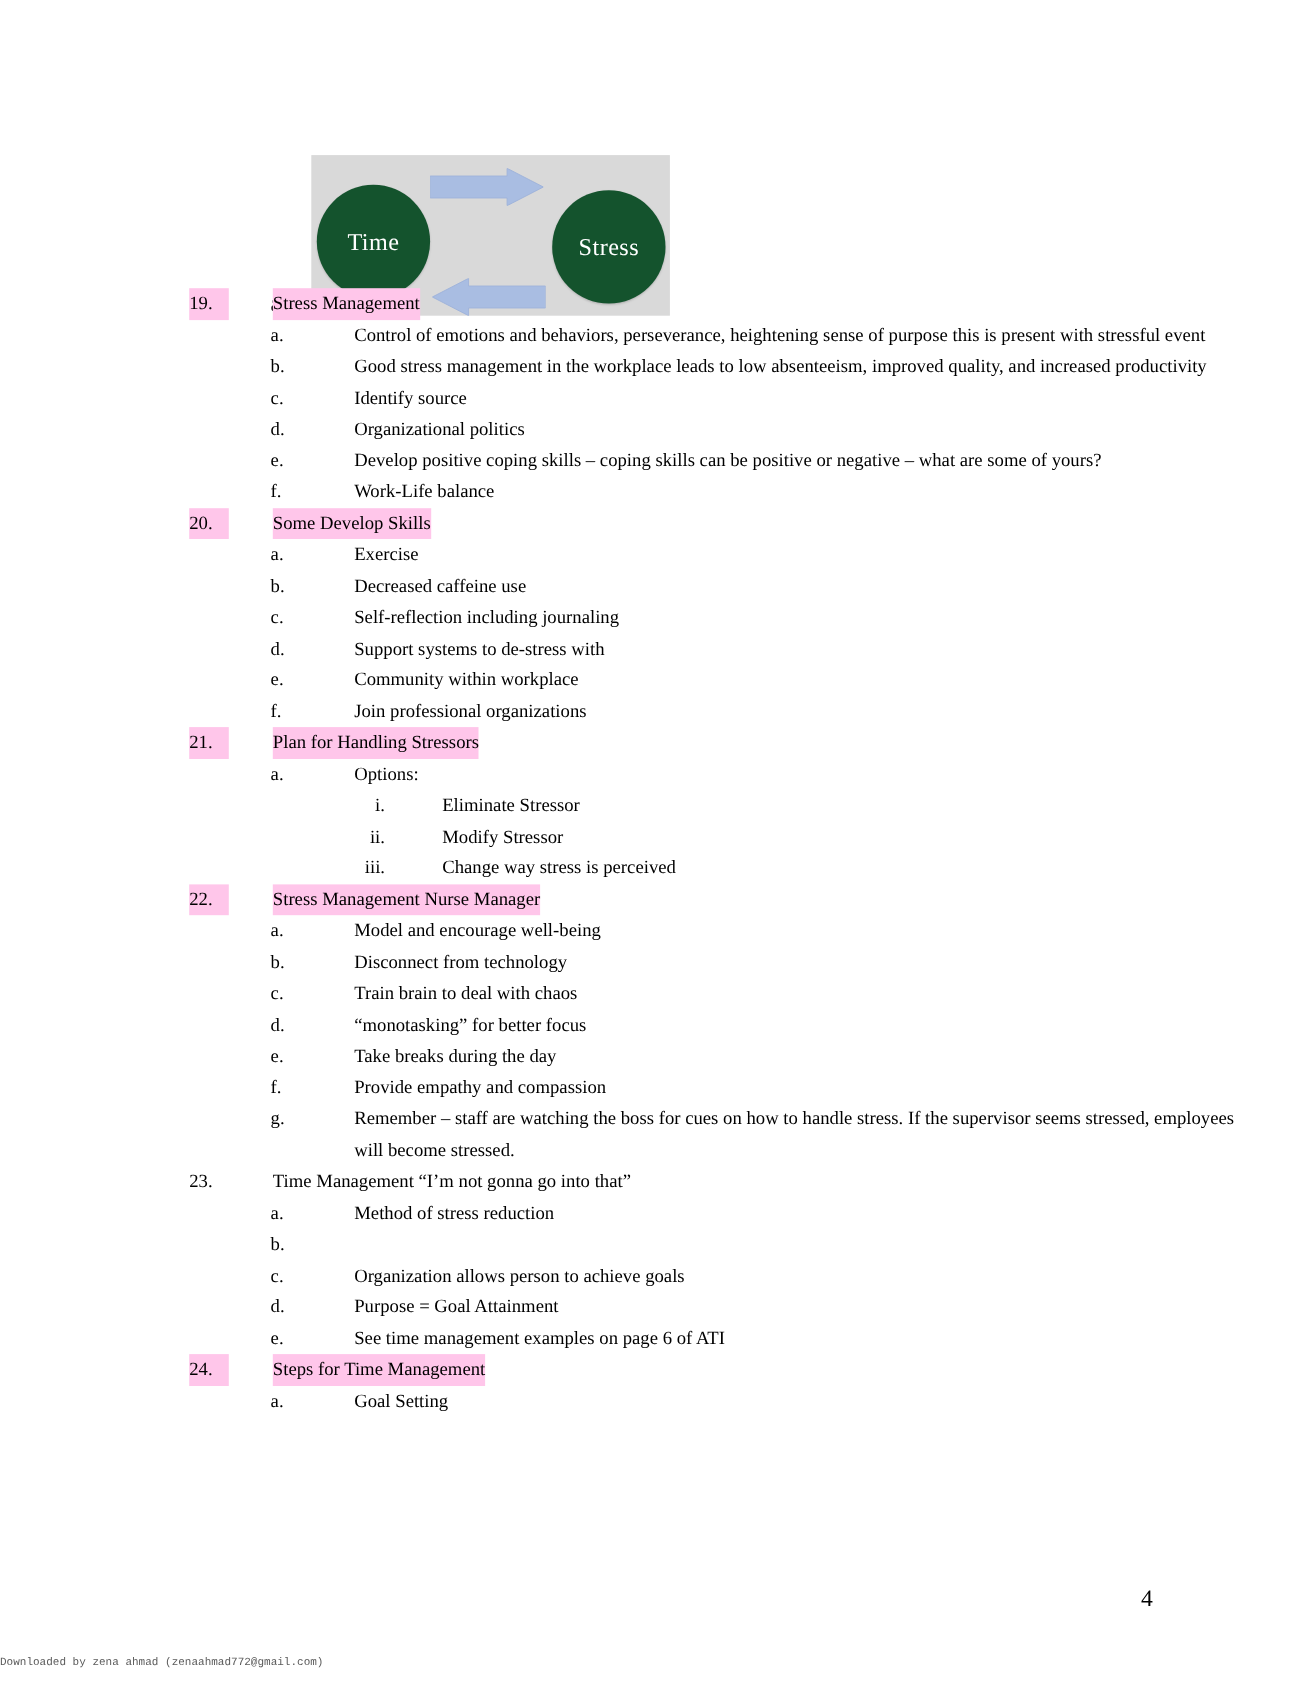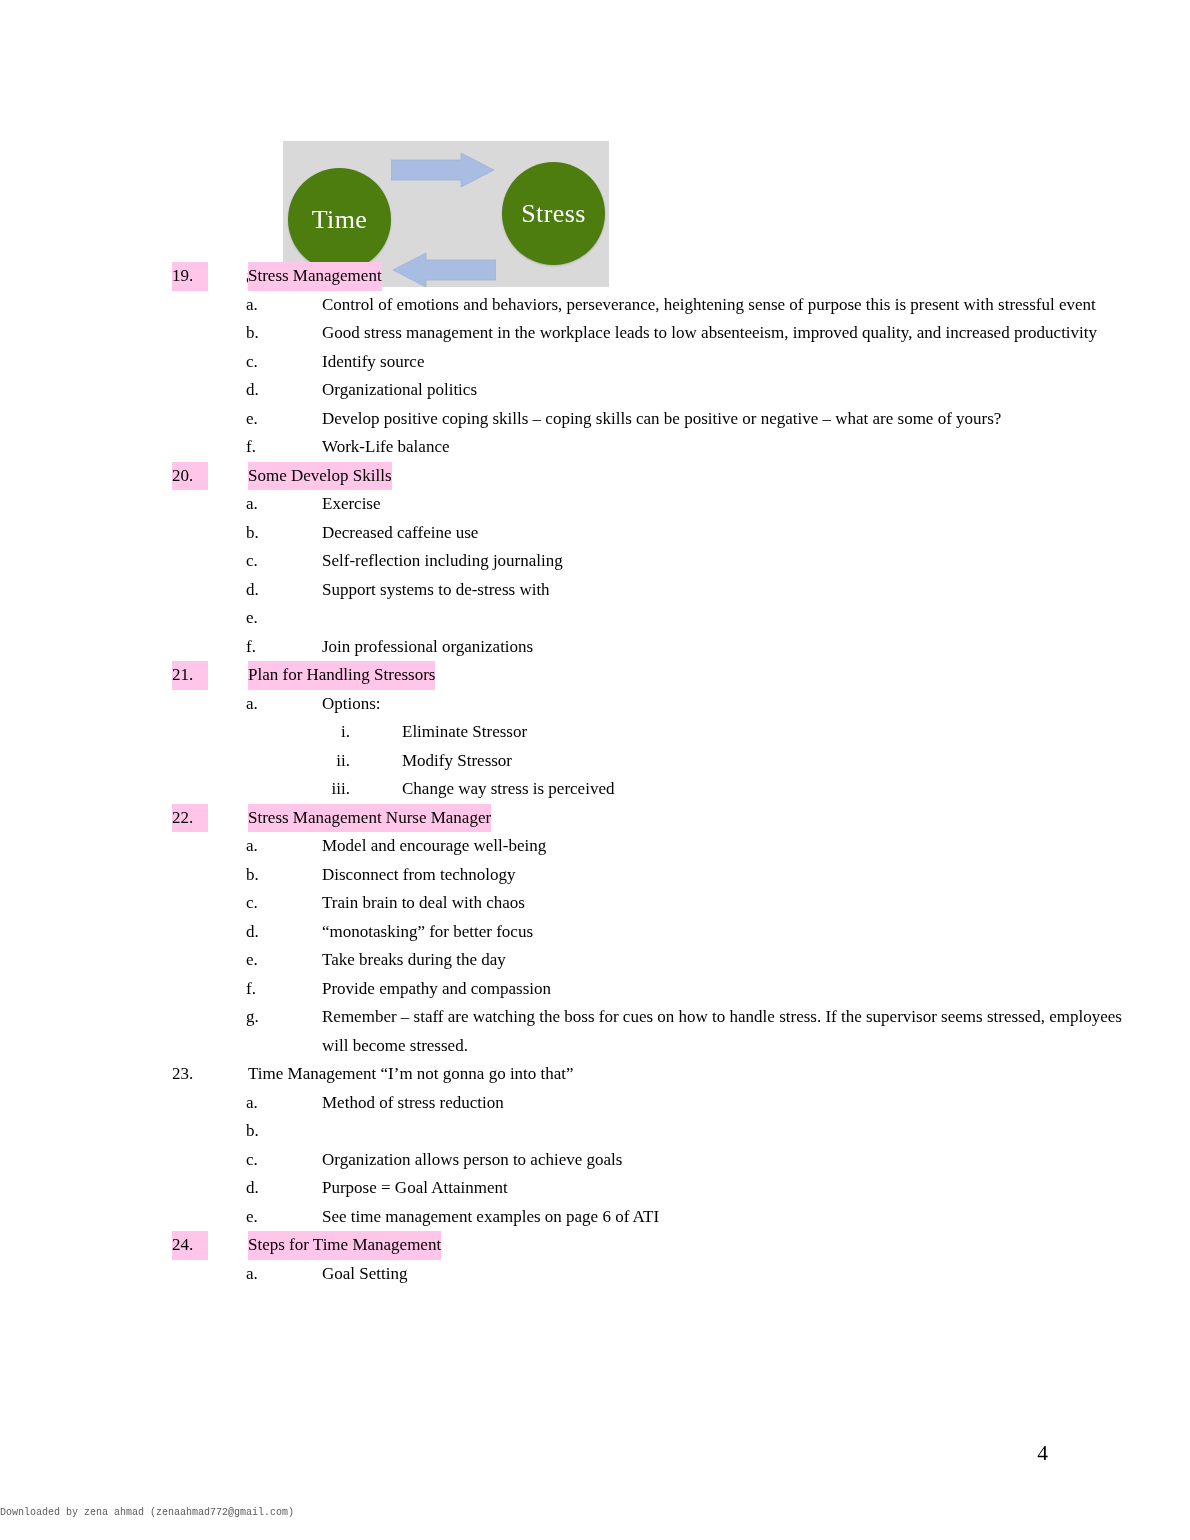--- a/index.html
+++ b/index.html
@@ -37,39 +37,39 @@
     position: absolute;
     left: 283px;
     top: 0px;
     width: 326px;
     height: 146px;
     background: #d9d9d9;
   }
   .node-circle {
     position: absolute;
     border-radius: 50%;
-    background: #4d7c0f;
+    background: #14532d;
     color: #ffffff;
     display: flex;
     align-items: center;
     justify-content: center;
     font-family: "Liberation Serif", "DejaVu Serif", serif;
-    font-size: 26px;
+    font-size: 22px;
     letter-spacing: 0.4px;
     box-shadow: 0 1px 2px rgba(0,0,0,0.18);
   }
   .node-time {
     left: 5px;
     top: 27px;
     width: 103px;
     height: 103px;
   }
   .node-stress {
     left: 219px;
-    top: 21px;
+    top: 32px;
     width: 103px;
     height: 103px;
   }
 
   .arrow {
     position: absolute;
     width: 103px;
     height: 34px;
   }
   .arrow-right {
@@ -247,20 +247,21 @@
       <div class="row lvl2">
         <span class="marker">c.</span>
         <span class="text">Self-reflection including journaling</span>
       </div>
       <div class="row lvl2">
         <span class="marker">d.</span>
         <span class="text">Support systems to de-stress with</span>
       </div>
       <div class="row lvl2">
         <span class="marker">e.</span>
+        <span class="text">Community within workplace</span>
       </div>
       <div class="row lvl2">
         <span class="marker">f.</span>
         <span class="text">Join professional organizations</span>
       </div>
       <div class="row lvl1 highlight">
         <span class="marker">21.</span>
         <span class="text">Plan for Handling Stressors</span>
       </div>
       <div class="row lvl2">

